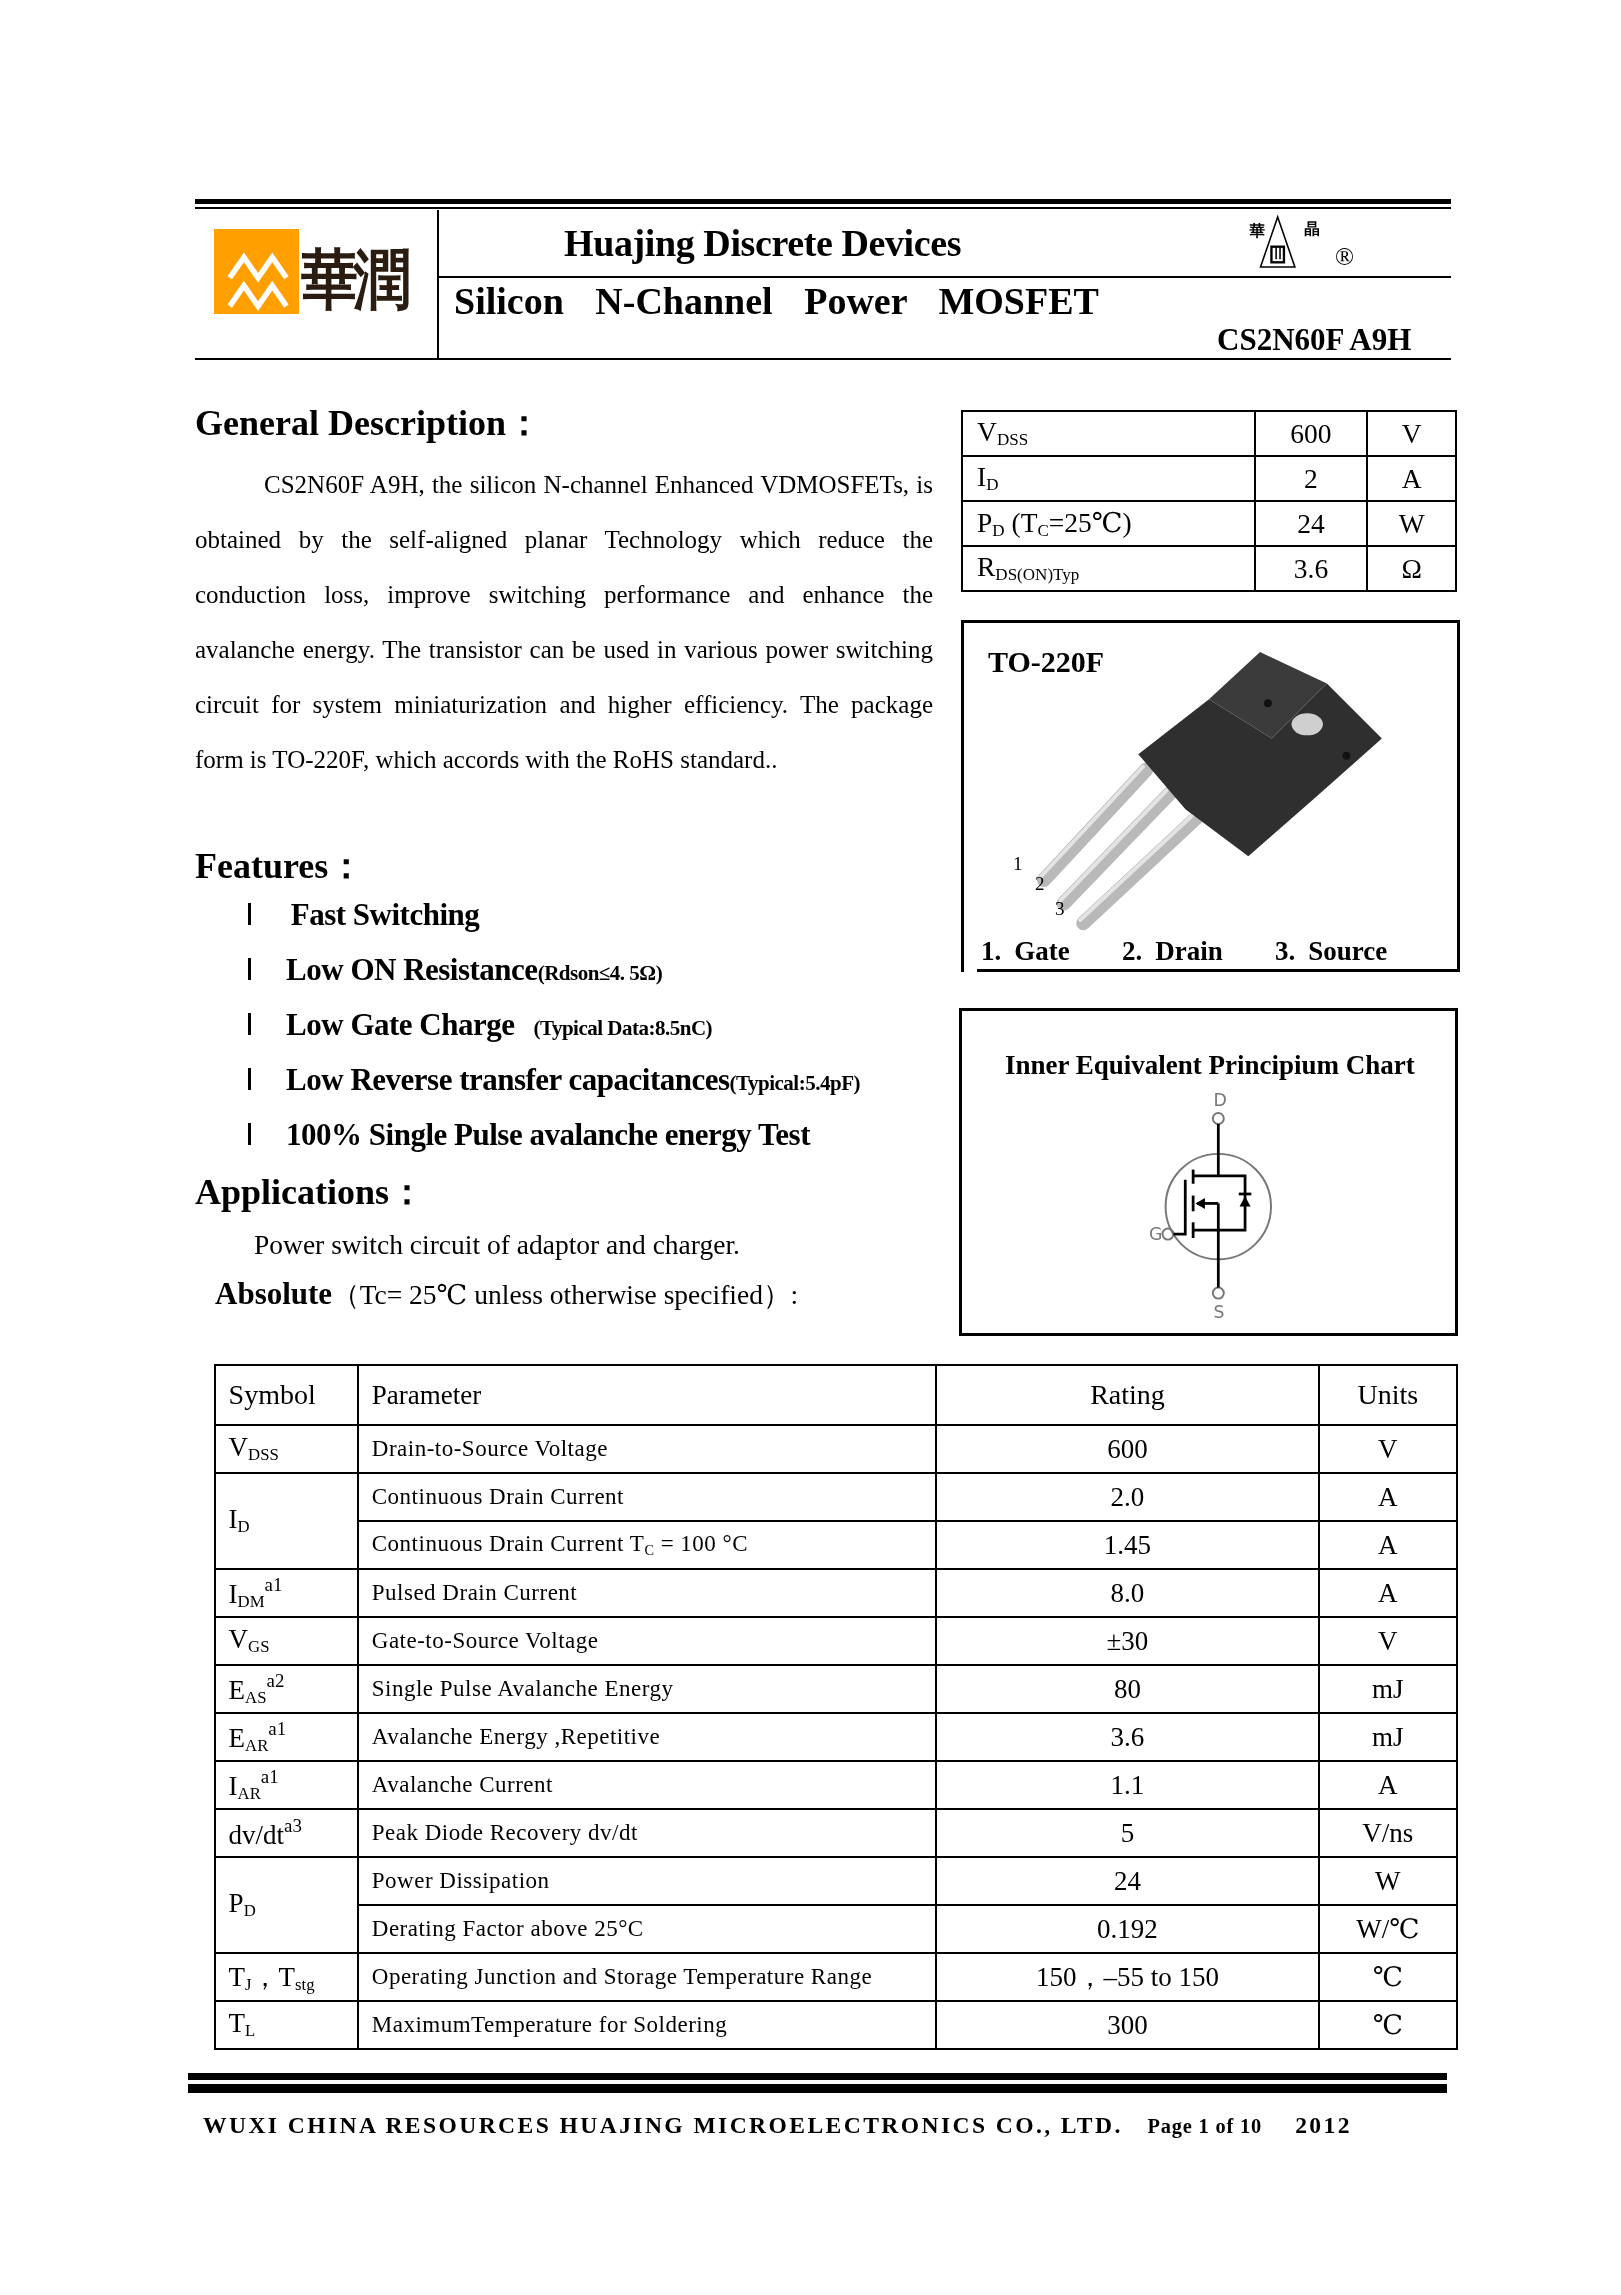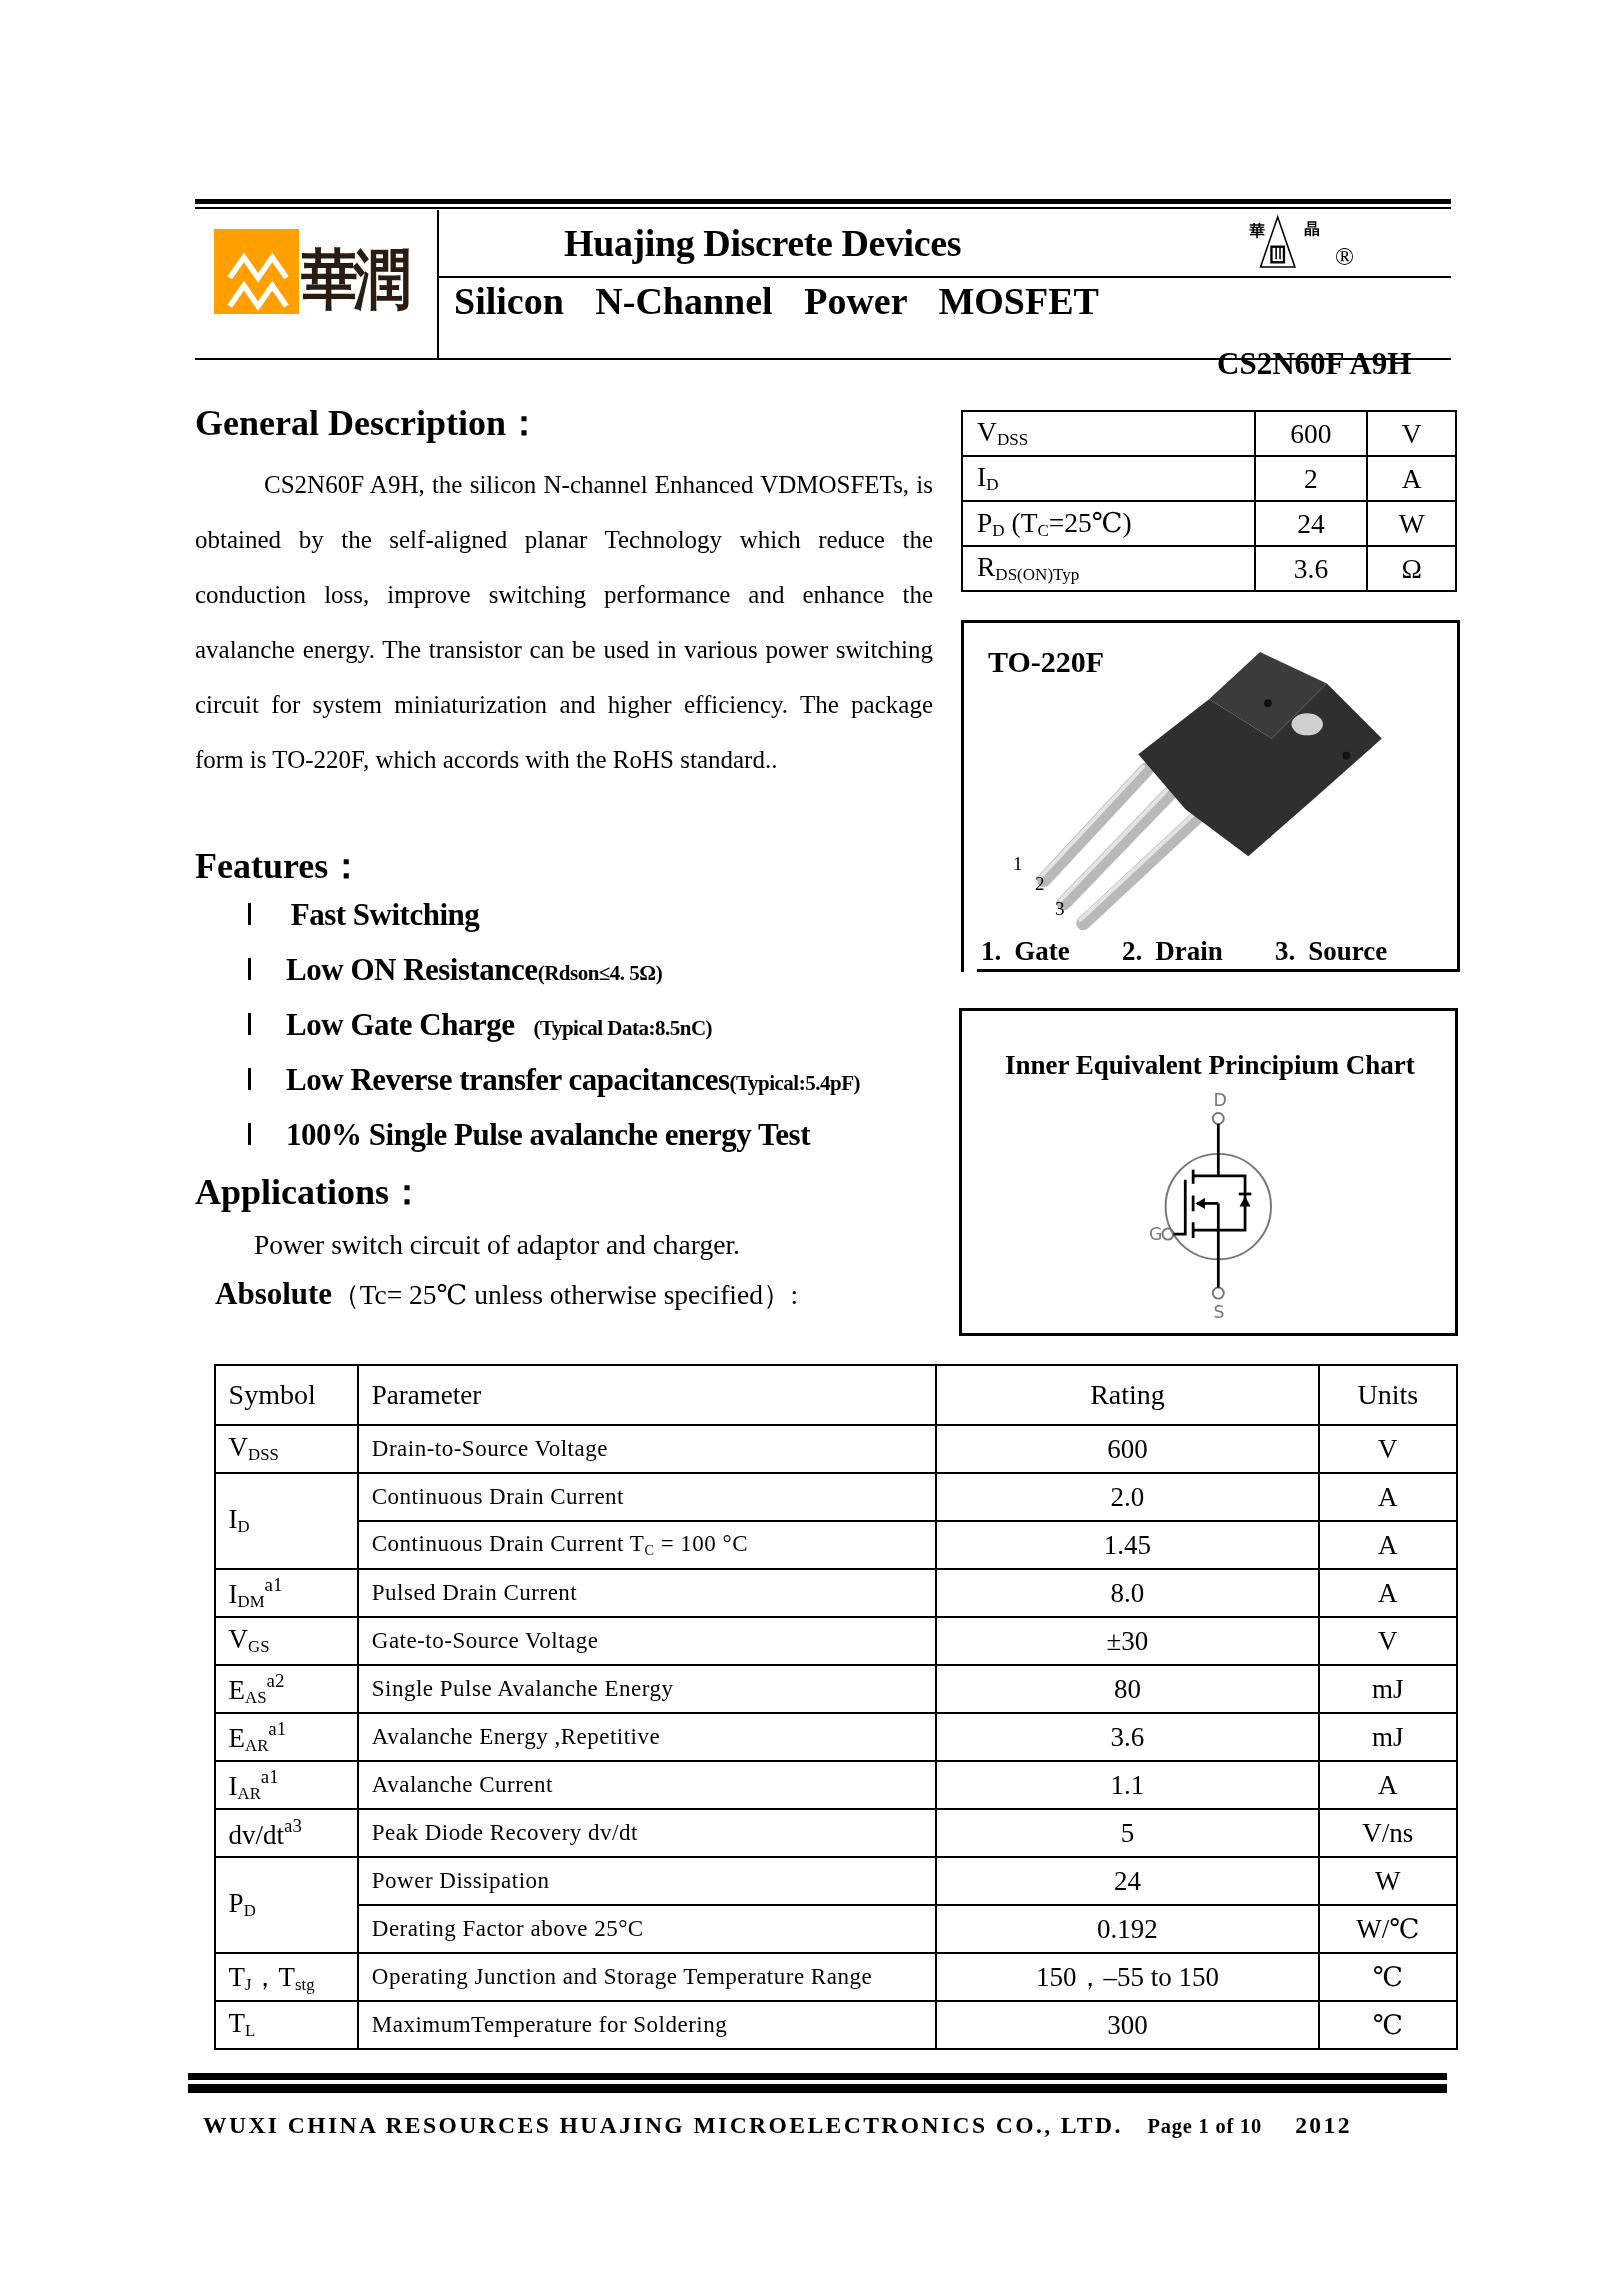--- a/index.html
+++ b/index.html
@@ -8,21 +8,21 @@
   .abs { position:absolute; }
 
   
   .hdr-line-top { left:195px; top:199px; width:1256px; height:4.7px; background:#000; }
   .hdr-line-top2 { left:195px; top:207px; width:1256px; height:2.4px; background:#000; }
   .hdr-vdiv { left:437px; top:210px; width:1.6px; height:150px; background:#000; }
   .hdr-mid-line { left:438px; top:276px; width:1013px; height:2.4px; background:#000; }
   .hdr-bottom-line { left:195px; top:358px; width:1256px; height:2.4px; background:#000; }
   .brand-title { left:564px; top:221px; font-size:38px; font-weight:bold; letter-spacing:-0.4px; }
   .product-type { left:454px; top:279px; font-size:38px; font-weight:bold; word-spacing:22px; }
-  .part-number { left:1217px; top:322px; font-size:31px; font-weight:bold;margin-top:24px; }
+  .part-number { left:1217px; top:322px; font-size:31px; font-weight:bold; }
 
   .logo-box { left:214px; top:229px; width:85px; height:85px; background:#ff9f00; overflow:hidden; }
   .logo-chars { left:301px; top:236px; font-size:57px; font-weight:bold; color:#2a1c10;
                 font-family:"DejaVu Serif",serif; letter-spacing:-4.7px; transform:scaleY(1.15); transform-origin:top left; }
   .trademark { left:1248px; top:212px; width:75px; height:60px; }
   .registered { left:1335px; top:243px; font-size:25px; }
 
   
   .h-section { font-size:36px; font-weight:bold; }
   .gd-title { left:195px; top:399px;text-align:center; }

